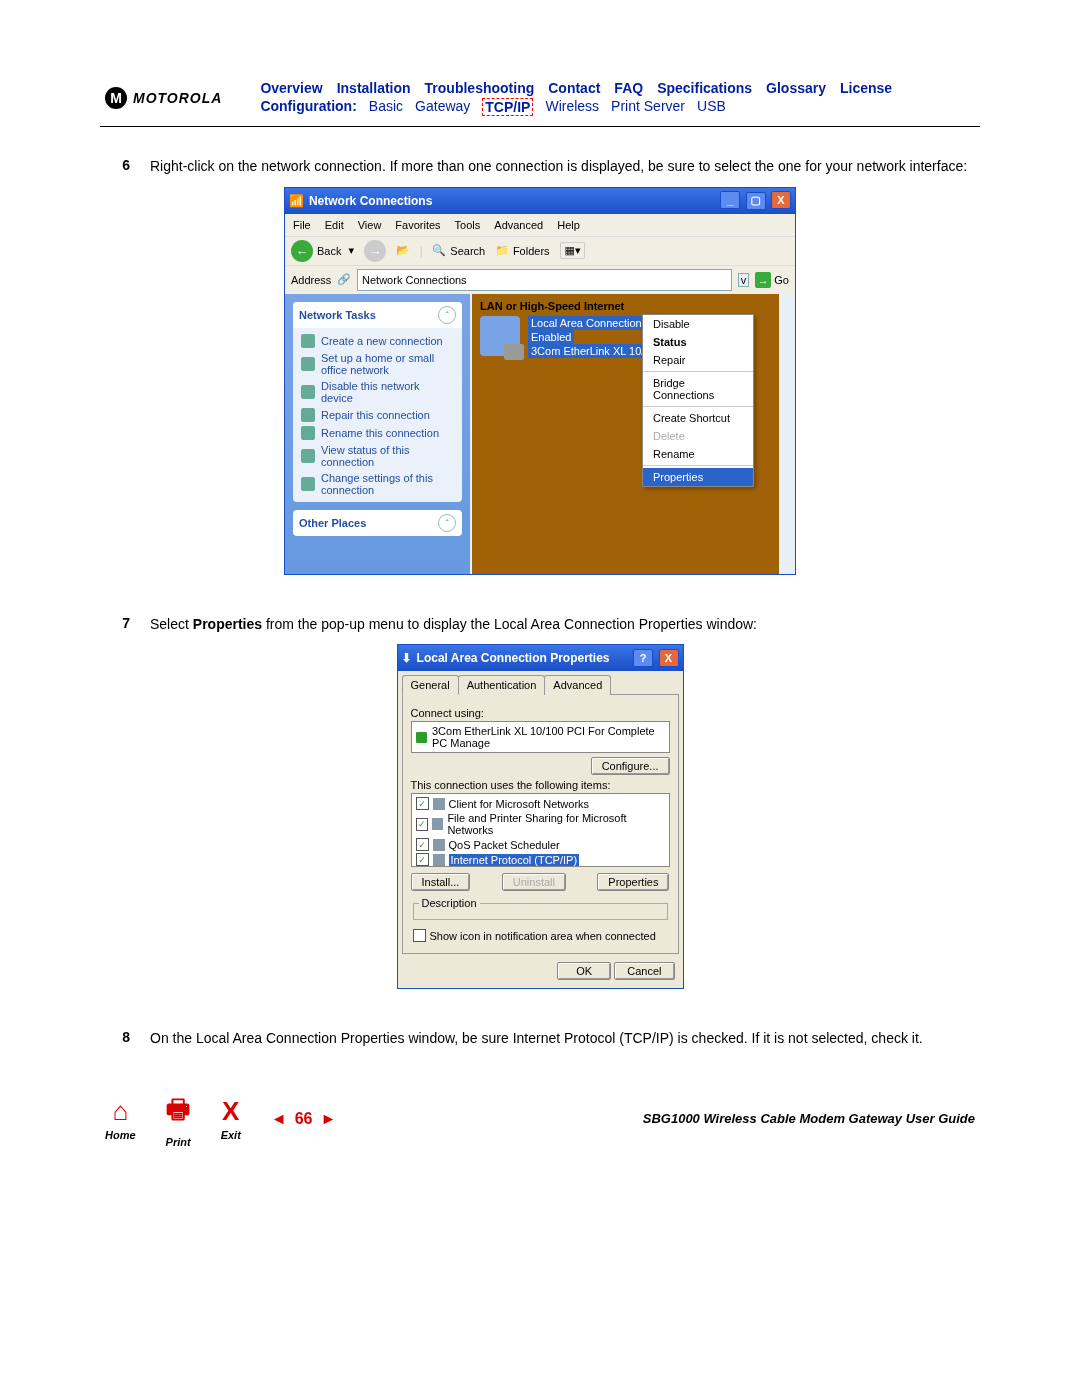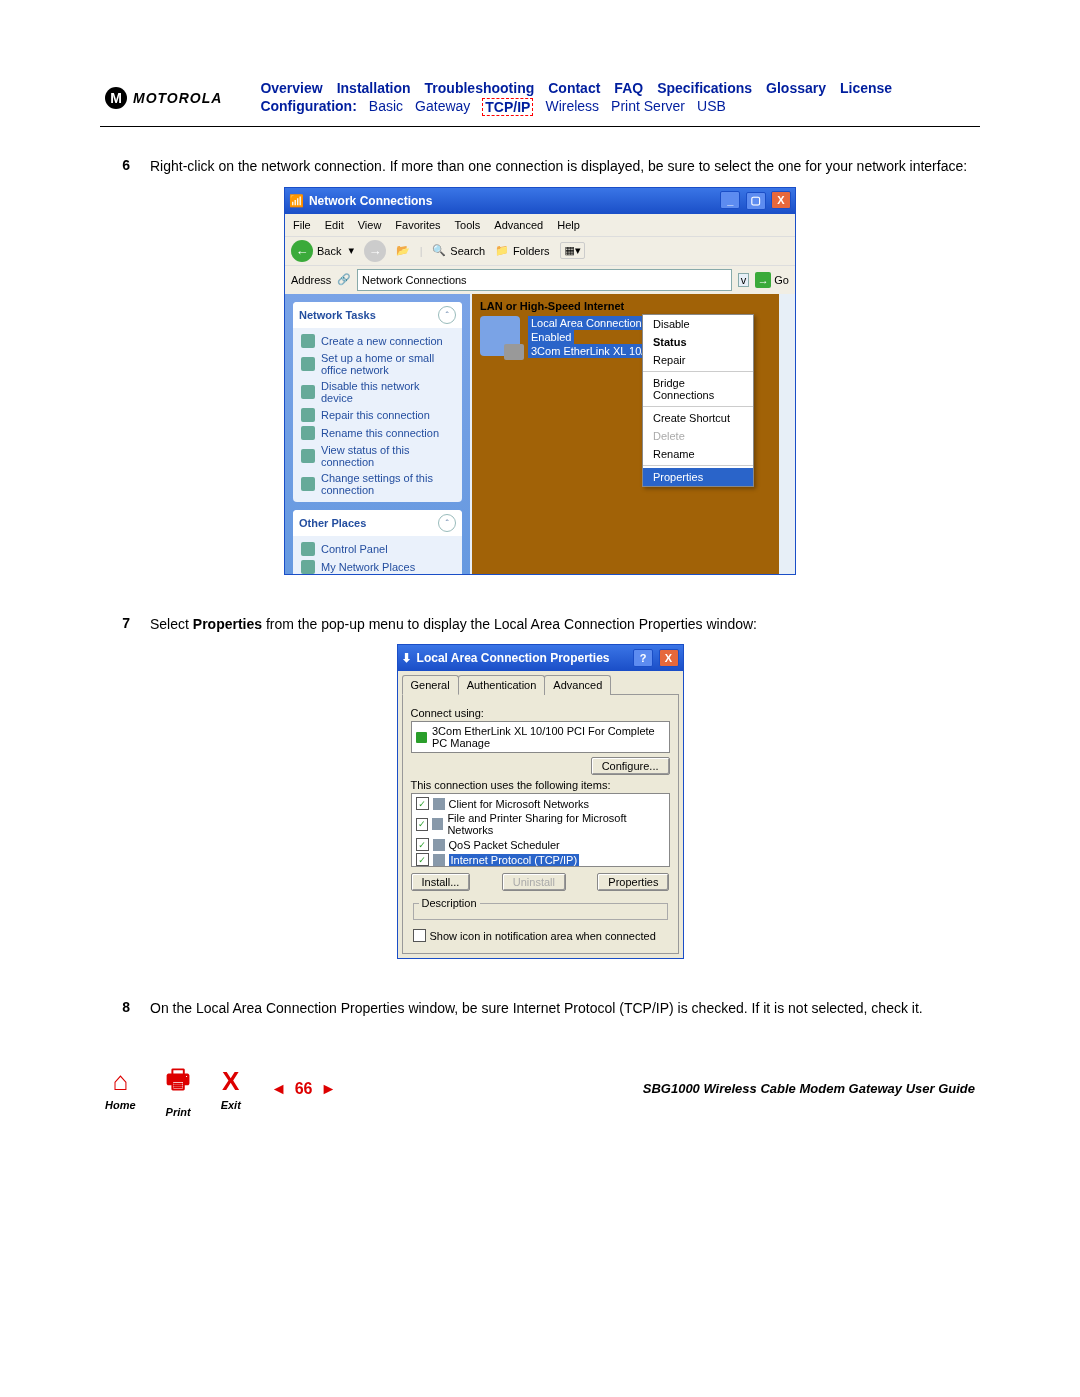--- a/index.html
+++ b/index.html
@@ -194,30 +194,20 @@
                   <span class="ico"></span>
                   <span>Change settings of this connection</span>
                 </div>
               </div>
           </div>
           <div class="panel">
             <div class="panel-head">
                 <span>Other Places</span>
                 <span class="chev">ˆ</span>
               </div>
-            <div class="panel-body" id="panel2">
-                <div class="slink">
-                  <span class="ico"></span>
-                  <span>Control Panel</span>
-                </div>
-                <div class="slink">
-                  <span class="ico"></span>
-                  <span>My Network Places</span>
-                </div>
-              </div>
           </div>
         </div>
         <div class="main">
           <div style="flex:1;position:relative;">
             <div class="cat-label">LAN or High-Speed Internet</div>
             <div class="icon-row">
               <div class="big-ico"></div>
               <div>
                 <span class="sel">Local Area Connection</span><br>
                 <span class="sel">Enabled</span><br>
@@ -302,20 +292,24 @@
           <span class="btn97">Properties</span>
         </div>
         <fieldset><legend>Description</legend></fieldset>
         <div style="margin:8px 0 2px 0;">
             <label class="li-item">
               <span class="cb"></span> 
               <span>Show icon in notification area when connected</span>
             </label>
           </div>
       </div>
+      <div style="text-align:right;padding:4px 8px 8px 8px;">
+        <span class="btn97" style="padding:2px 18px;">OK</span>
+        <span class="btn97" style="padding:2px 12px;">Cancel</span>
+      </div>
     </div>
   </div>
 
   <div class="step" style="margin-left:10px;margin-top:30px;">
     <div class="step-num">8</div>
     <div class="step-text">On the Local Area Connection Properties window, be sure Internet Protocol (TCP/IP) is checked. If it is not selected, check it.</div>
   </div>
 
   <div class="footer">
     <div class="f-icon">

